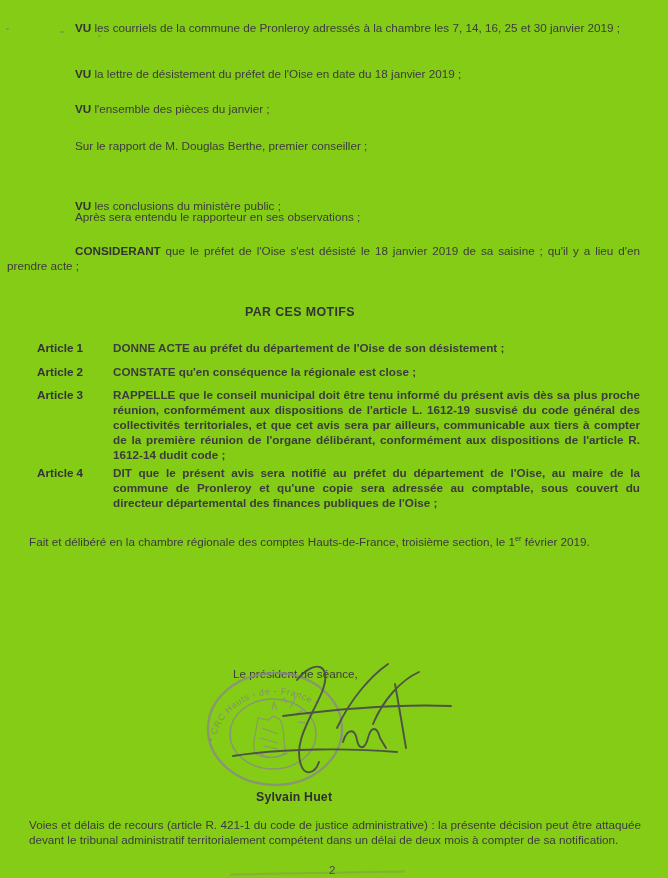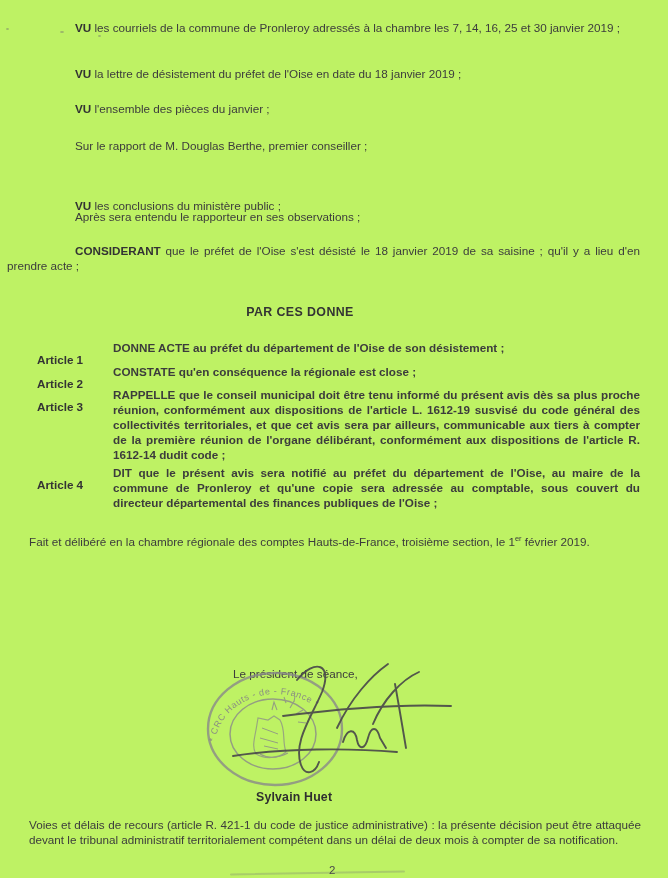--- a/index.html
+++ b/index.html
@@ -1,29 +1,29 @@
 <!DOCTYPE html>
 <html><head>
 <meta charset="utf-8">
 <style>
   html,body{margin:0;padding:0;background:#ffffff;}
   .page{
     position:relative;
     width:668px;height:878px;
-    background:#bef264;
+    background:#84cc16;
     overflow:hidden;
     font-family:"Liberation Sans","DejaVu Sans",sans-serif;
     font-size:11.7px;line-height:15px;color:#3c3c3c;
   }
   .para{position:absolute;left:30px;width:610px;text-align:justify;text-indent:45px;}
   .para.wide{left:7px;width:633px;text-indent:68px;}
   .para b{color:#333;}
   .heading{position:absolute;left:0;width:600px;text-align:center;font-weight:bold;font-size:12.4px;letter-spacing:.4px;color:#343434;}
   .article{position:absolute;left:37px;width:603px;}
-  .art-label{position:absolute;left:0;top:12px;font-weight:bold;color:#343434;}
+  .art-label{position:absolute;left:0;top:0;font-weight:bold;color:#343434;}
   .art-body{margin-left:76px;text-align:justify;font-weight:bold;}
   .closing{position:absolute;left:29px;width:611px;text-align:justify;}
   .closing sup{font-size:7.5px;vertical-align:super;line-height:0;}
   .presents{position:absolute;left:37px;width:603px;}
   .sig-caption{position:absolute;left:233px;top:666px;color:#3c3c3c;}
   .sig-name{position:absolute;left:256px;top:754px;font-weight:bold;font-size:12.3px;letter-spacing:.2px;color:#2f2f2f;margin-top:36px;}
   .footer{position:absolute;left:29px;top:817px;width:612px;text-align:justify;}
   .pagenum{position:absolute;left:329px;top:863px;font-size:11.5px;color:#4a4a4a;}
   .stamp-svg{position:absolute;left:202px;top:668px;}
   .sign-svg{position:absolute;left:225px;top:650px;}
@@ -40,21 +40,21 @@
   <div class="speck" style="left:98px;top:35px;width:3px;height:2px;"></div>
 
   <div class="para" style="top:20px;"><b>VU</b><span> les courriels de la commune de Pronleroy adressés à la chambre les 7, 14, 16, 25 et 30 janvier 2019 ;</span></div>
   <div class="para" style="top:66px;"><b>VU</b><span> la lettre de désistement du préfet de l'Oise en date du 18 janvier 2019 ;</span></div>
   <div class="para" style="top:101px;"><b>VU</b><span> l'ensemble des pièces du janvier ;</span></div>
   <div class="para" style="top:138px;"><b></b><span>Sur le rapport de M. Douglas Berthe, premier conseiller ;</span></div>
   <div class="para" style="top:174px;margin-top:24px;"><b>VU</b><span> les conclusions du ministère public ;</span></div>
   <div class="para" style="top:209px;"><b></b><span>Après sera entendu le rapporteur en ses observations ;</span></div>
   <div class="para wide" style="top:243px;"><b>CONSIDERANT</b><span> que le préfet de l'Oise s'est désisté le 18 janvier 2019 de sa saisine ; qu'il y a lieu d'en prendre acte ;</span></div>
 
-  <div class="heading" style="top:305px;">PAR CES DONNE</div>
+  <div class="heading" style="top:305px;">PAR CES MOTIFS</div>
 
   <div class="article" style="top:340px;">
     <span class="art-label">Article 1</span>
     <div class="art-body"><b>DONNE ACTE</b><span> au préfet du département de l'Oise de son désistement ;</span></div>
   </div>
   <div class="article" style="top:364px;">
     <span class="art-label">Article 2</span>
     <div class="art-body"><b>CONSTATE</b><span> qu'en conséquence la régionale est close ;</span></div>
   </div>
   <div class="article" style="top:387px;">

